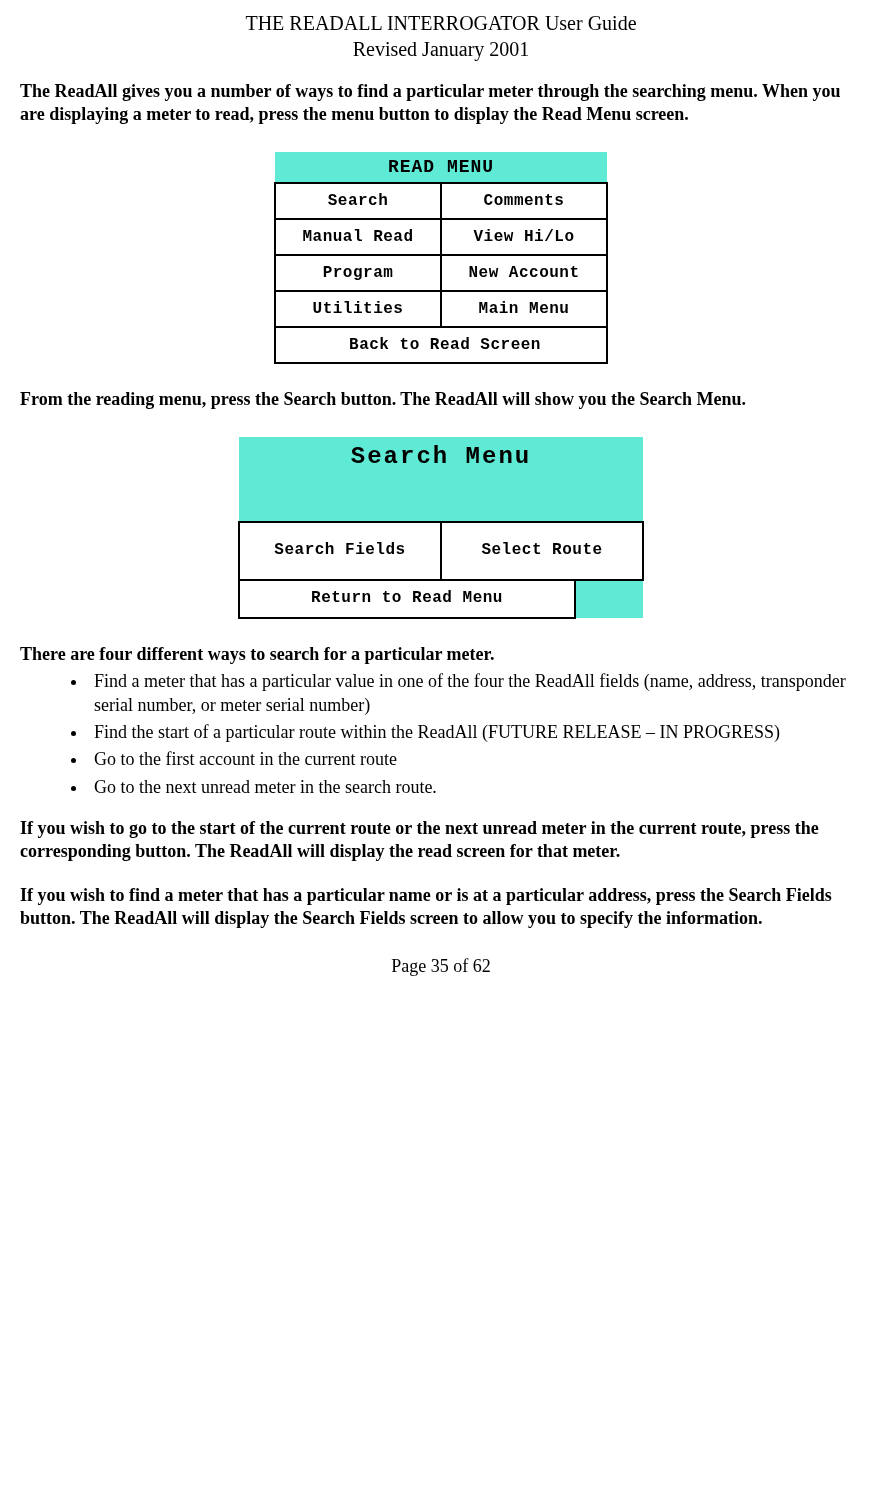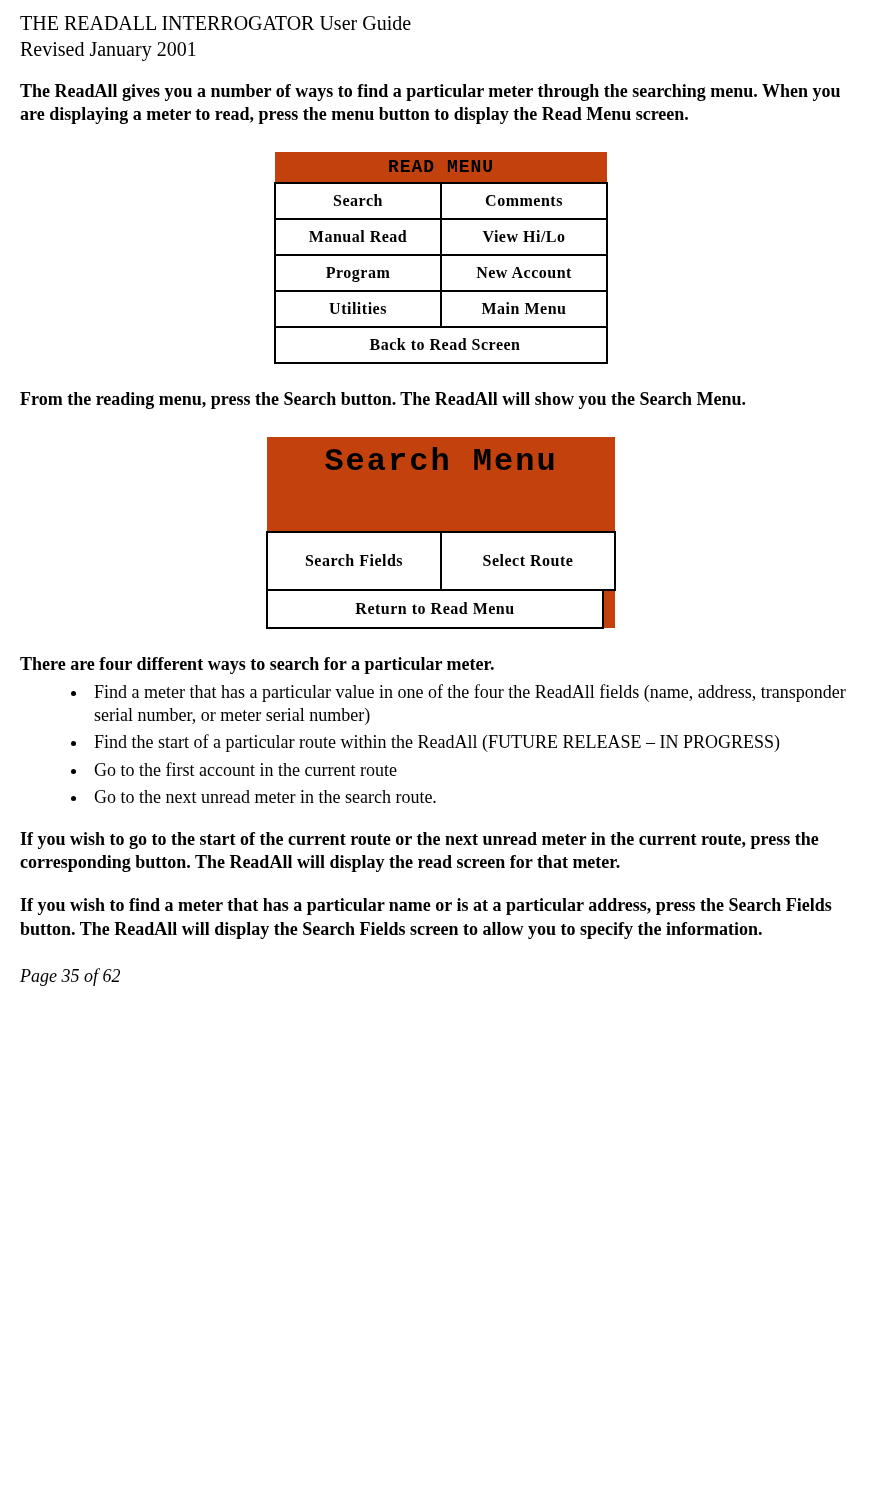--- a/index.html
+++ b/index.html
@@ -6,84 +6,84 @@
     font-family: "Times New Roman", Times, serif;
     font-size: 18px;
     line-height: 1.3;
     margin: 0;
     padding: 10px 20px;
     color: #000;
     background: #fff;
     width: 842px;
   }
   .header {
+    text-align: center;
     font-size: 20px;
     margin-bottom: 18px;
   }
   .para {
     margin: 0 0 20px 0;
     font-weight: bold;
   }
   .screen-wrapper {
     text-align: center;
     margin: 25px 0;
   }
   .screen {
     display: inline-block;
-    background: #c2410c;
+    background: #5eead4;
     padding: 4px 0 0 0;
   }
   .screen-title {
     text-align: center;
     font-family: "Courier New", monospace;
     font-weight: bold;
     letter-spacing: 1px;
     font-size: 18px;
     margin-bottom: 4px;
   }
   .screen-title.big {
-    font-size: 32px;
+    font-size: 24px;
     letter-spacing: 2px;
     margin-bottom: 6px;
   }
   .btn-row {
     display: flex;
   }
   .btn {
     border: 2px solid #000;
-    font-family: Liberation Serif, serif;
+    font-family: Liberation Mono, monospace;
     font-weight: bold;
     font-size: 16px;
     text-align: center;
     padding: 6px 0;
     background: #fff;
     box-sizing: border-box;
     display: flex;
     align-items: center;
     justify-content: center;
     letter-spacing: 0.5px;
     margin: -1px;
   }
   .btn.half { width: 168px; height: 38px; }
   .btn.full { width: 334px; height: 38px; padding-left: 8px; }
-  .btn.half2 { width: 176px; height: 60px; margin-top: 43px; }
+  .btn.half2 { width: 204px; height: 60px; margin-top: 43px; }
   .btn.full2 { width: 338px; height: 40px; }
   ul.bullets {
     margin: 0 0 18px 0;
     padding-left: 68px;
   }
   ul.bullets li {
     margin-bottom: 4px;
     padding-left: 6px;
   }
   .footer {
-    text-align: left;
+    text-align: center;
     margin-top: 24px;
     font-size: 18px;
-    font-style: italic;
   }
 </style>
 </head>
 <body>
 
 <div class="header">
   <div>THE READALL INTERROGATOR User Guide</div>
   <div>Revised January 2001</div>
 </div>
 

